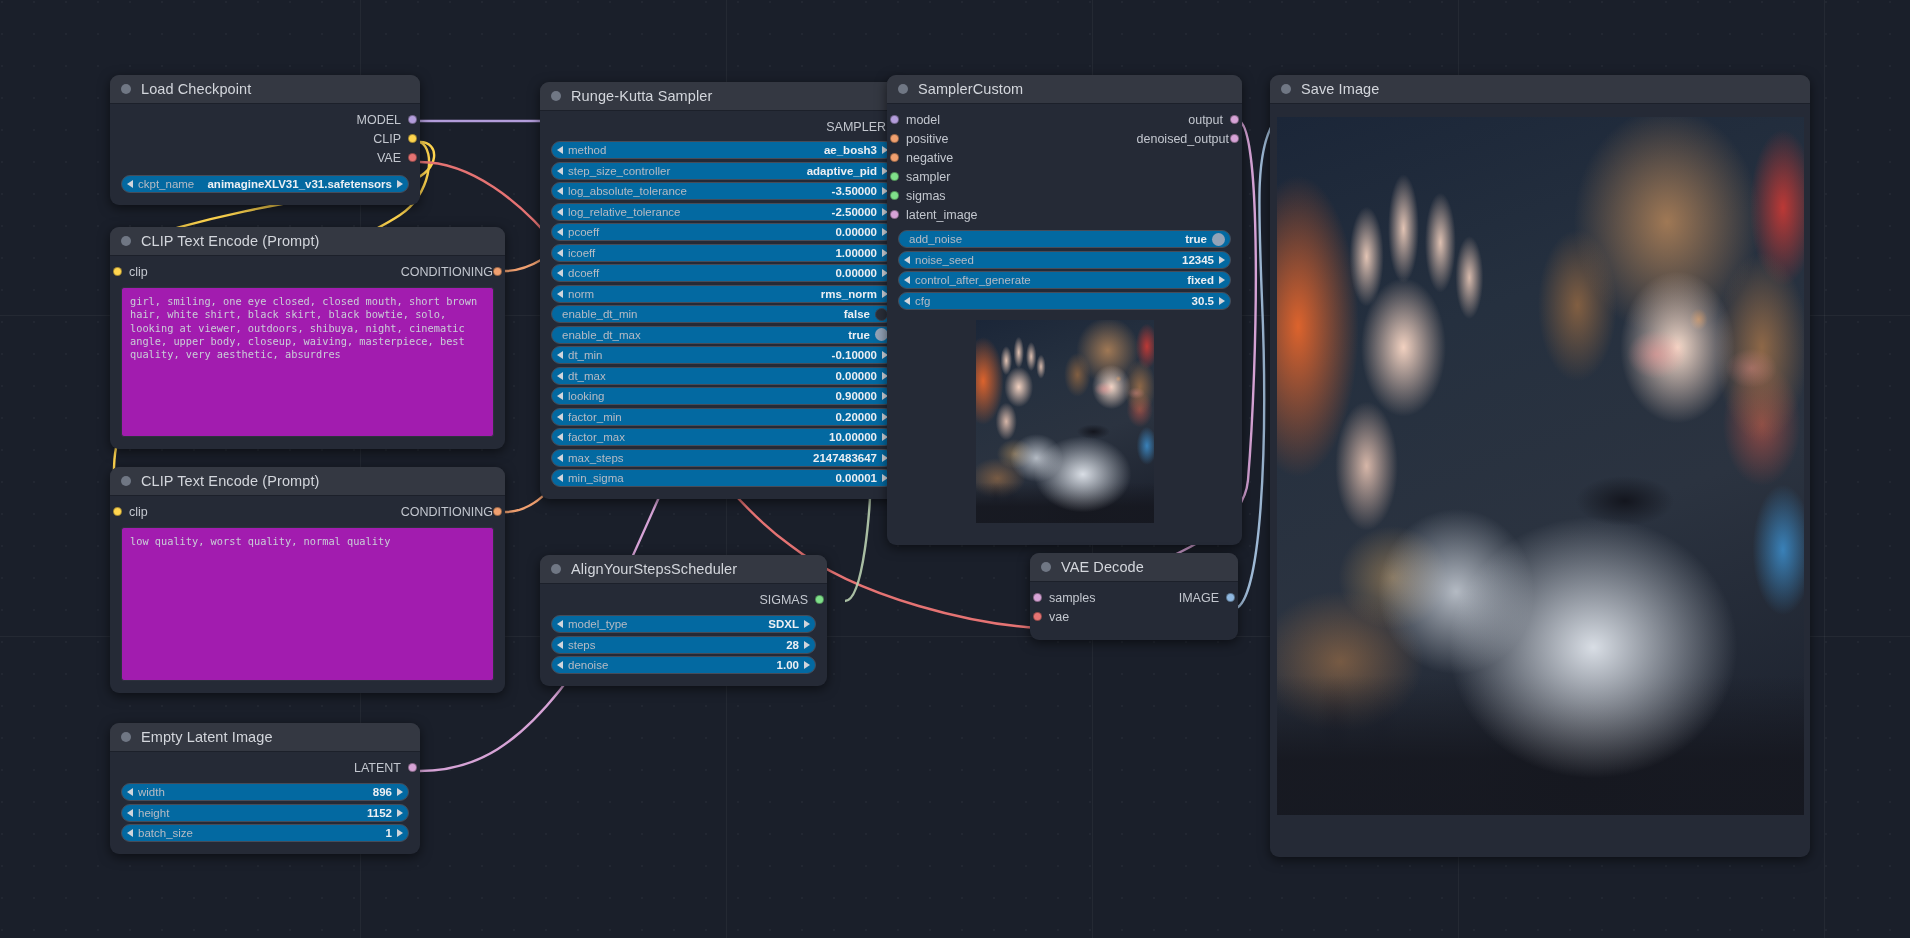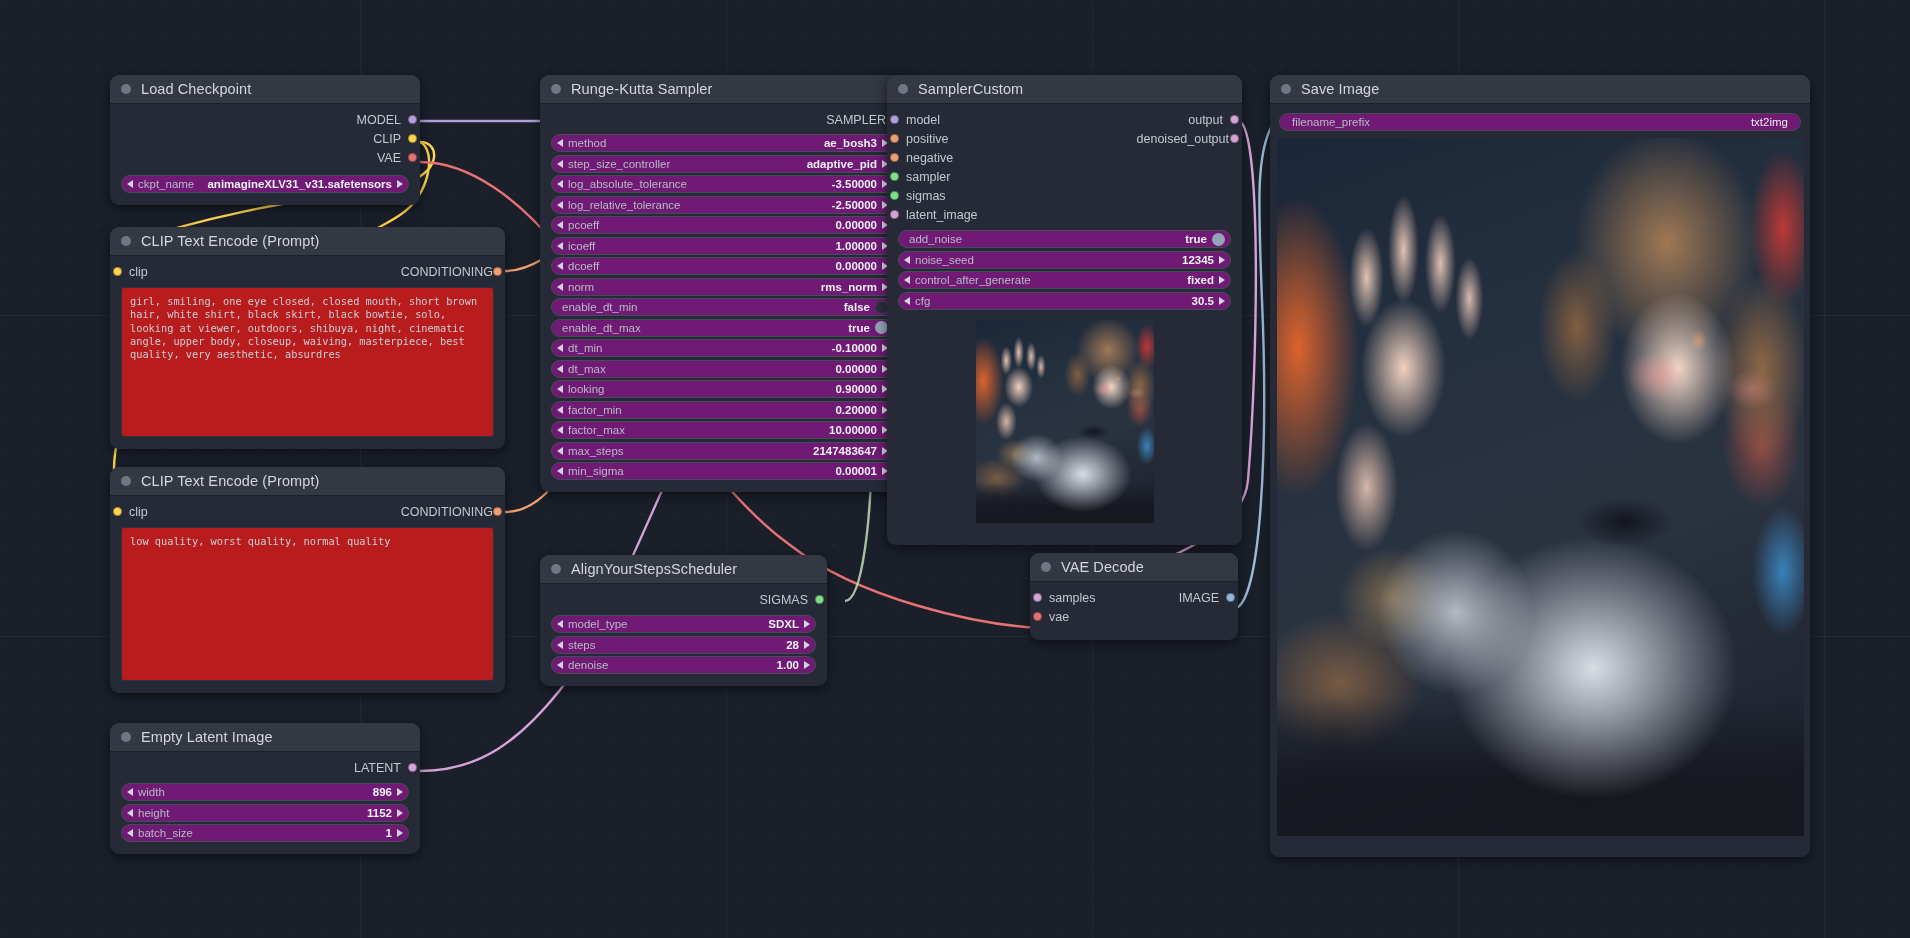--- a/index.html
+++ b/index.html
@@ -70,21 +70,21 @@
   .slot-row.in .sdot.left { left: 3px; }
   .slot-row.out .sdot.right { right: 3px; }
   .slot-row.in { padding-left: 19px; }
   .slot-row.out { padding-right: 19px; }
 
   
   .widget {
     margin: 2.5px 11px;
     height: 18px;
     border-radius: 9px;
-    background: #701a75;
+    background: #0369a1;
     border: 1px solid #464c59;
     display: flex; align-items: center;
     padding: 0 5px;
     position: relative;
   }
   .widget.wide { margin: 2.5px 9px; }
   .arrow {
     width: 0; height: 0; flex: none;
     border-top: 4.5px solid transparent;
     border-bottom: 4.5px solid transparent;
@@ -99,21 +99,21 @@
     width: 13px; height: 13px; border-radius: 50%;
     margin-left: 5px; flex: none;
   }
   .toggle.on  { background: #93a3b8; }
   .toggle.off { background: #2a2f3a; border:1px solid #3c4250; }
   .widget.toggle-w { padding-left: 10px; }
 
   
   .textbox {
     margin: 6px 11px 0 11px;
-    background: #b91c1c;
+    background: #a21caf;
     border: 1px solid #2d323d;
     border-radius: 3px;
     padding: 7px 8px;
     color: #c9ced7;
     font-family: "DejaVu Sans Mono", monospace;
     font-size: 10.3px;
     line-height: 13.3px;
     word-break: break-word;
     overflow: hidden;
   }
@@ -290,21 +290,21 @@
       </div>
       <div class="widget">
         <span class="arrow l"></span>
         <span class="w-label">batch_size</span>
         <span class="w-value">1</span>
         <span class="arrow r"></span>
       </div>
     </div>
   </div>
 
-  <div class="node" id="n-rk" style="left:540px; top:75px; width:365px;text-align:center;">
+  <div class="node" id="n-rk" style="left:540px; top:82px; width:365px;text-align:center;">
     <div class="node-title">
       <span class="dot-collapse"></span>
       <span class="node-title-text">Runge-Kutta Sampler</span>
     </div>
     <div class="node-body" id="rk-body">
       <div class="slot-row out">
         <span class="slot-label">SAMPLER</span>
         <span class="sdot right" style="background:#7fe08a"></span>
       </div>
       <div id="rk-widgets" style="margin-top:5px;">
@@ -529,24 +529,20 @@
       </div>
     </div>
   </div>
 
   <div class="node" id="n-save" style="left:1270px; top:75px; width:540px; height:782px;">
     <div class="node-title">
       <span class="dot-collapse"></span>
       <span class="node-title-text">Save Image</span>
     </div>
     <div class="node-body">
-      <div class="widget wide" style="padding:0 12px;">
-        <span class="w-label">filename_prefix</span>
-        <span class="w-value plain">txt2img</span>
-      </div>
       <div class="img-frame" style="margin:7px auto 0 auto; width:527px; height:698px;">
         <div class="anime"></div>
 
       </div>
     </div>
   </div>
 
 </div>
 
 </body></html>

